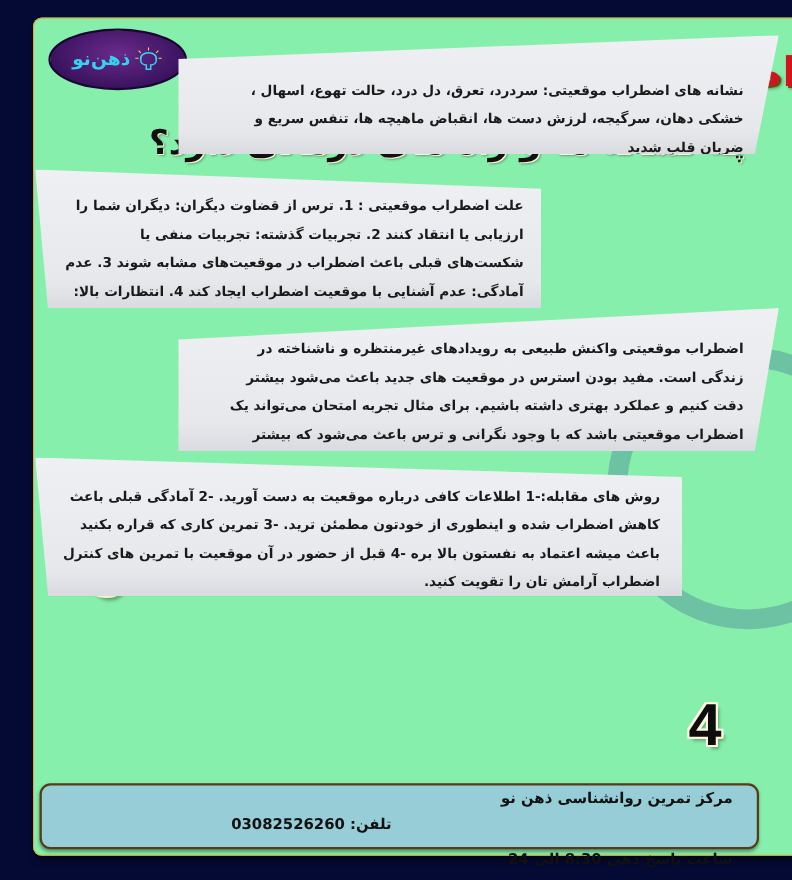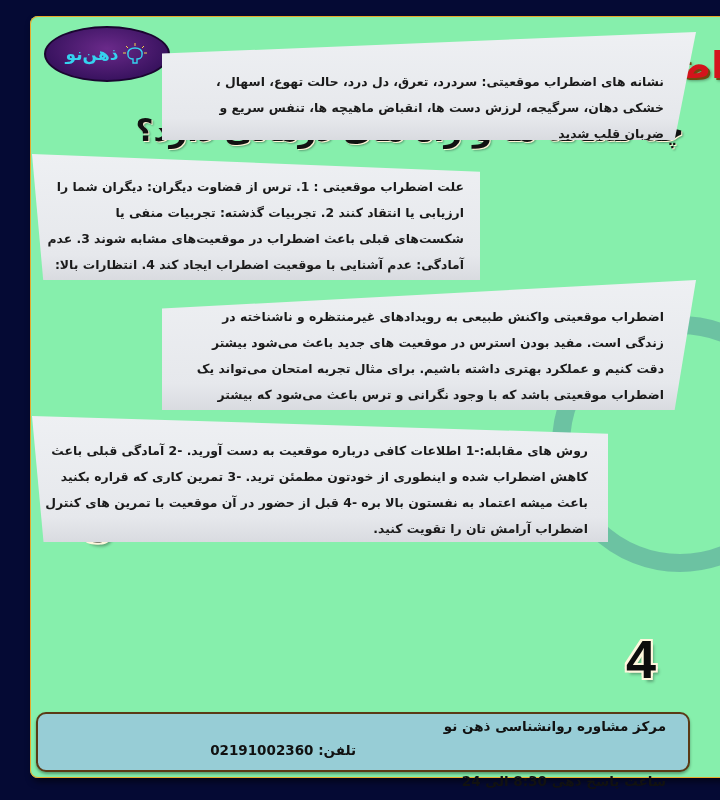--- a/index.html
+++ b/index.html
@@ -42,20 +42,21 @@
     position:absolute; right:64px; top:96px;
     direction:rtl;
     font-size:31px; font-weight:bold; color:#111;
     text-shadow: 1px 1px 0 #fff5d6, 2px 2px 2px rgba(0,0,0,0.3);
   }
   .panel {
     position:absolute;
     background:linear-gradient(180deg,#eef0f3 0%, #e6e8ec 80%, #d9dbe0 100%);
     box-shadow: 0 3px 4px rgba(0,0,0,0.45);
     direction:rtl;
+    padding-left:12px;
   }
   .panel-text {
     font-size:12.4px; font-weight:bold; color:#1a1a1a;
     line-height:26px;
   }
   .p1 { left:132px; top:16px; width:534px; height:108px;
         clip-path:polygon(0 20%, 100% 0, 96% 100%, 0 100%); }
   .p1 .panel-text { position:absolute; right:32px; top:37px; width:470px; line-height:26px; }
   .p2 { left:2px; top:138px; width:448px; height:126px;
         clip-path:polygon(0 0, 100% 14%, 100% 100%, 2.5% 100%); }
@@ -127,17 +128,17 @@
     <div class="panel-text">اضطراب موقعیتی واکنش طبیعی به رویدادهای غیرمنتظره و ناشناخته در زندگی است. مفید بودن استرس در موقعیت های جدید باعث می‌شود بیشتر دقت کنیم و عملکرد بهتری داشته باشیم. برای مثال تجربه امتحان می‌تواند یک اضطراب موقعیتی باشد که با وجود نگرانی و ترس باعث می‌شود که بیشتر درس خوانده و تلاش کنیم.</div>
   </div>
   <div class="num n3">3</div>
 
   <div class="panel p4">
     <div class="panel-text">روش های مقابله:-1 اطلاعات کافی درباره موقعیت به دست آورید. -2 آمادگی قبلی باعث کاهش اضطراب شده و اینطوری از خودتون مطمئن ترید. -3 تمرین کاری که قراره بکنید باعث میشه اعتماد به نفستون بالا بره -4 قبل از حضور در آن موقعیت با تمرین های کنترل اضطراب آرامش تان را تقویت کنید.</div>
   </div>
   <div class="num n4">4</div>
 
   <div class="footer">
-    <span class="f-line f-center">مرکز مشاوره روانشناسی ذهن نو</span>
+    <span class="f-line f-center">مرکز تمرین روانشناسی ذهن نو</span>
     <span class="f-line f-hours">ساعت پاسخ دهی 8:30 الی 24</span>
-    <span class="f-line f-phone">تلفن: 02191002360</span>
+    <span class="f-line f-phone">تلفن: 03082526260</span>
   </div>
 </div>
 
 </body></html>

